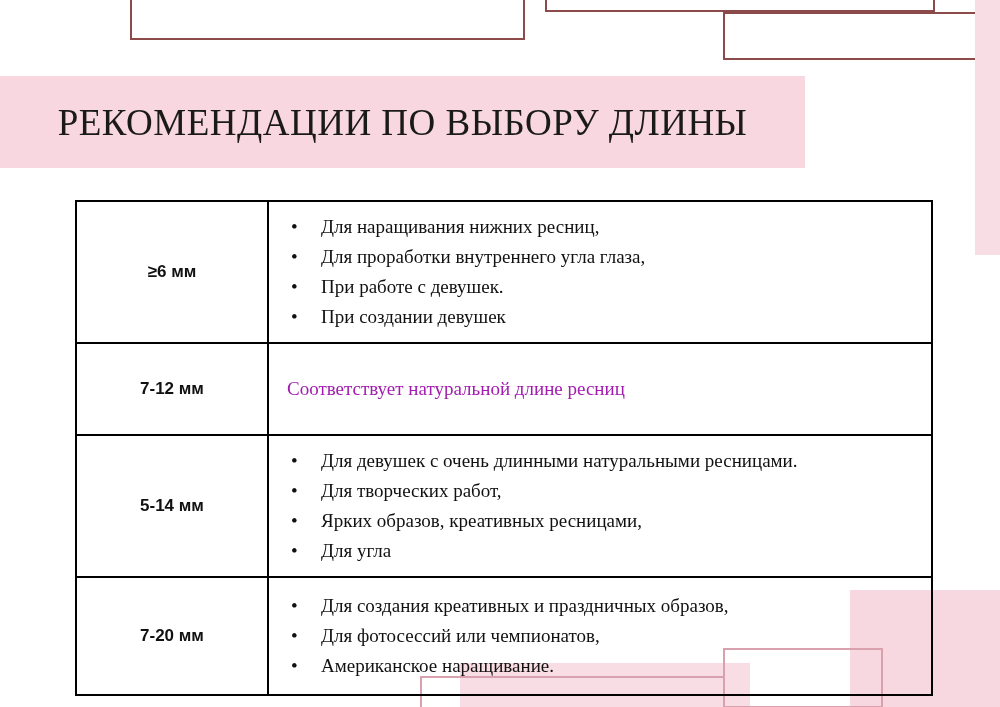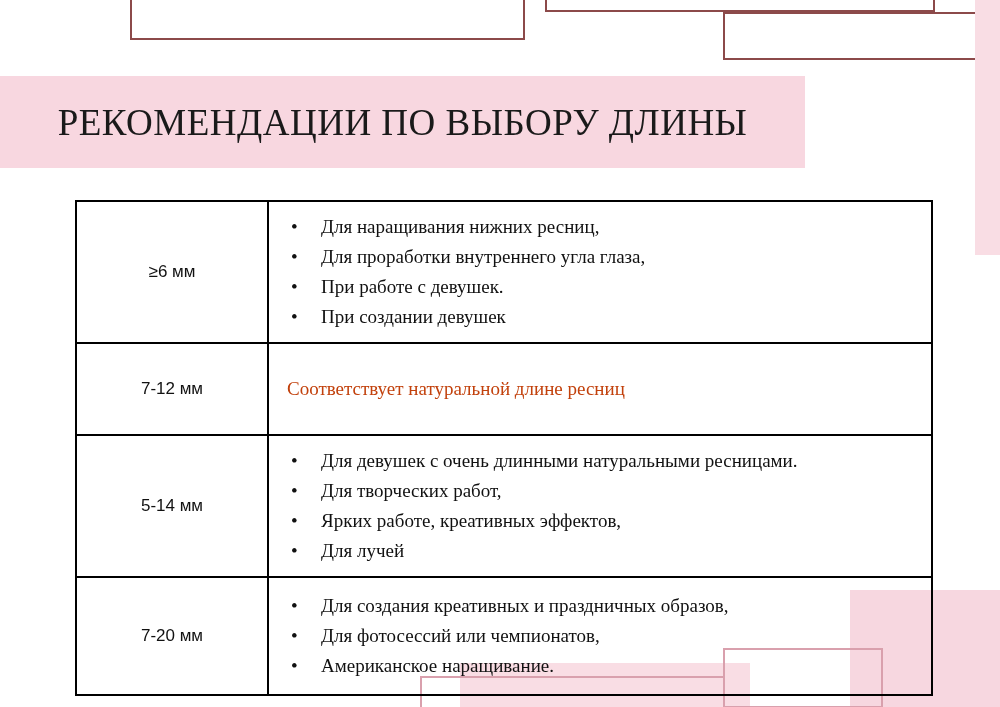--- a/index.html
+++ b/index.html
@@ -115,21 +115,21 @@
   }
   #length-table td {
     border: 2px solid #000000;
     vertical-align: middle;
     box-sizing: border-box;
   }
   td.range-cell {
     width: 192px;
     text-align: center;
     font-family: "Liberation Sans", sans-serif;
-    font-weight: normal;
+    font-weight: bold;
     font-size: 17px;
     color: #111111;
     padding: 18px 4px;
   }
   td.desc-cell {
     padding: 10px 14px 10px 18px;
   }
   .bullets {
     margin: 0;
     padding: 0;
@@ -148,21 +148,21 @@
     position: absolute;
     left: 4px;
     top: 0;
     font-size: 19px;
     line-height: 30px;
   }
   .plain-text {
     font-family: "Liberation Serif", serif;
     font-size: 19px;
     line-height: 30px;
-    color: #c2410c;
+    color: #a21caf;
     white-space: nowrap;
   }
   .row-a { height: 118px; }
   .row-b { height: 92px; }
   .row-c { height: 118px; }
   .row-d { height: 118px; }
 </style>
 </head>
 <body>
 
@@ -200,22 +200,22 @@
           <div class="plain-text">Соответствует натуральной длине ресниц</div>
         </td>
       </tr>
 
       <tr class="row-c">
         <td class="range-cell">5-14 мм</td>
         <td class="desc-cell">
           <ul class="bullets">
             <li><span class="bullet-dot">•</span><span>Для девушек с очень длинными натуральными ресницами.</span></li>
             <li><span class="bullet-dot">•</span><span>Для творческих работ,</span></li>
-            <li><span class="bullet-dot">•</span><span>Ярких работе, креативных эффектов,</span></li>
-            <li><span class="bullet-dot">•</span><span>Для лучей</span></li>
+            <li><span class="bullet-dot">•</span><span>Ярких образов, креативных ресницами,</span></li>
+            <li><span class="bullet-dot">•</span><span>Для угла</span></li>
           </ul>
         </td>
       </tr>
 
       <tr class="row-d">
         <td class="range-cell">7-20 мм</td>
         <td class="desc-cell">
           <ul class="bullets">
             <li><span class="bullet-dot">•</span><span>Для создания креативных и праздничных образов,</span></li>
             <li><span class="bullet-dot">•</span><span>Для фотосессий или чемпионатов,</span></li>

